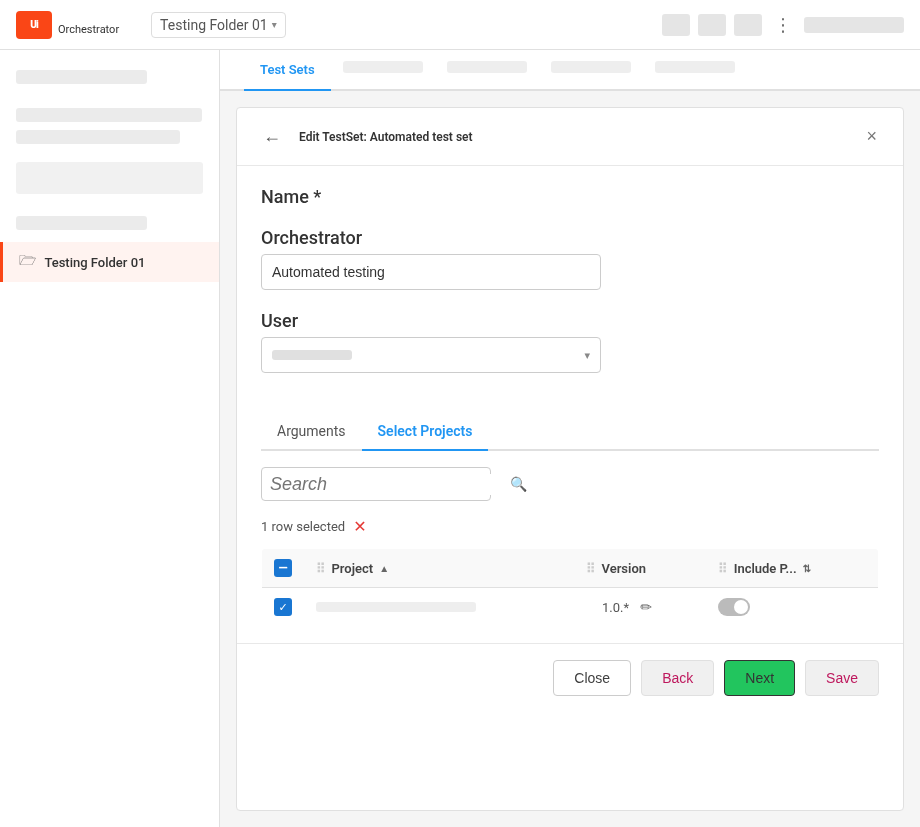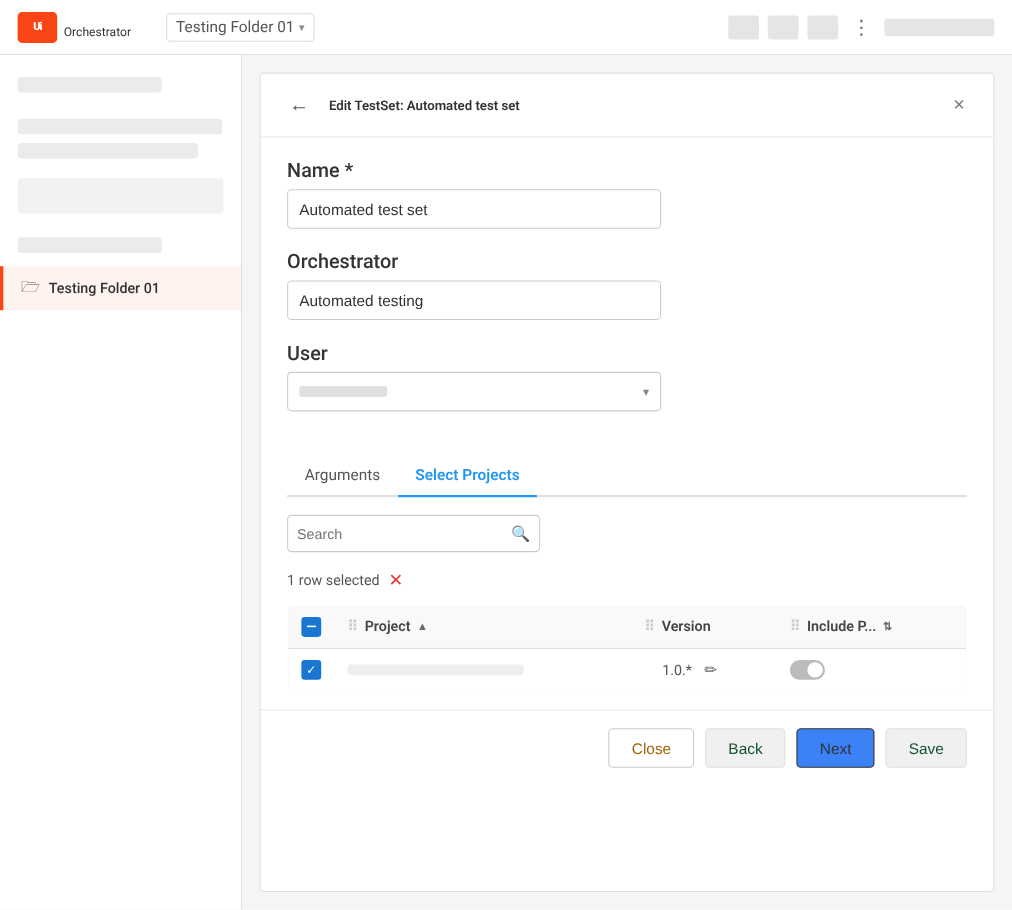--- a/index.html
+++ b/index.html
@@ -271,23 +271,24 @@
       border: 1px solid #ccc;
       border-radius: 4px;
       display: flex;
       align-items: center;
       padding: 0 8px;
       gap: 6px;
     }
     .search-input {
       border: none;
       outline: none;
-      font-size: 13px;
+      font-size: 18px;
       color: #ec4899;
       flex: 1;
+      font-style: italic;
     }
     .search-icon { color: #888; font-size: 14px; }
 
     
     .row-selected-bar {
       display: flex;
       align-items: center;
       gap: 8px;
       padding: 4px 24px 12px 24px;
       font-size: 13px;
@@ -393,31 +394,31 @@
       margin-top: 16px;
     }
     .btn {
       height: 36px;
       padding: 0 20px;
       border-radius: 4px;
       font-size: 14px;
       cursor: pointer;
       border: 1px solid #ccc;
       background: #fff;
-      color: #a16207;
+      color: #404040;
     }
     .btn-primary {
       border-color: #333;
-      background: #3b82f6;
+      background: #22c55e;
       color: #333;
       font-weight: 500;
     }
     .btn-disabled {
       background: #f0f0f0;
-      color: #14532d;
+      color: #be185d;
       border-color: #e0e0e0;
       cursor: not-allowed;
       text-align: right;
     }
   </style>
 </head>
 <body>
 
 <div class="navbar">
   <div class="navbar-logo">
@@ -452,34 +453,42 @@
     <div class="sidebar-placeholder short"></div>
     <div style="height:4px"></div>
     <div class="sidebar-item-active">
       <span class="folder-icon">🗁</span>
       <span class="sidebar-item-label">Testing Folder 01</span>
     </div>
   </div>
 
   <div class="content-area">
 
+    <div class="tab-bar">
+      <div class="tab active">
+        <span>Test Sets</span>
+      </div>
+      <div class="tab-placeholder"></div>
+      <div class="tab-placeholder"></div>
+      <div class="tab-placeholder"></div>
+      <div class="tab-placeholder"></div>
+    </div>
 
     <div class="panel">
 
       <div class="panel-header">
         <button class="back-btn">←</button>
         <span class="panel-title">Edit TestSet: Automated test set</span>
         <button class="close-btn">×</button>
       </div>
 
       <div class="form-body">
 
         <div class="form-group">
           <label class="form-label">Name *</label>
-          <input class="form-input" type="text" value="Automated test set" style="">
         </div>
 
         <div class="form-group">
           <label class="form-label">Orchestrator</label>
           <input class="form-input" type="text" value="Automated testing" style="">
         </div>
 
         <div class="form-group">
           <label class="form-label">User</label>
           <div class="form-select-container">

